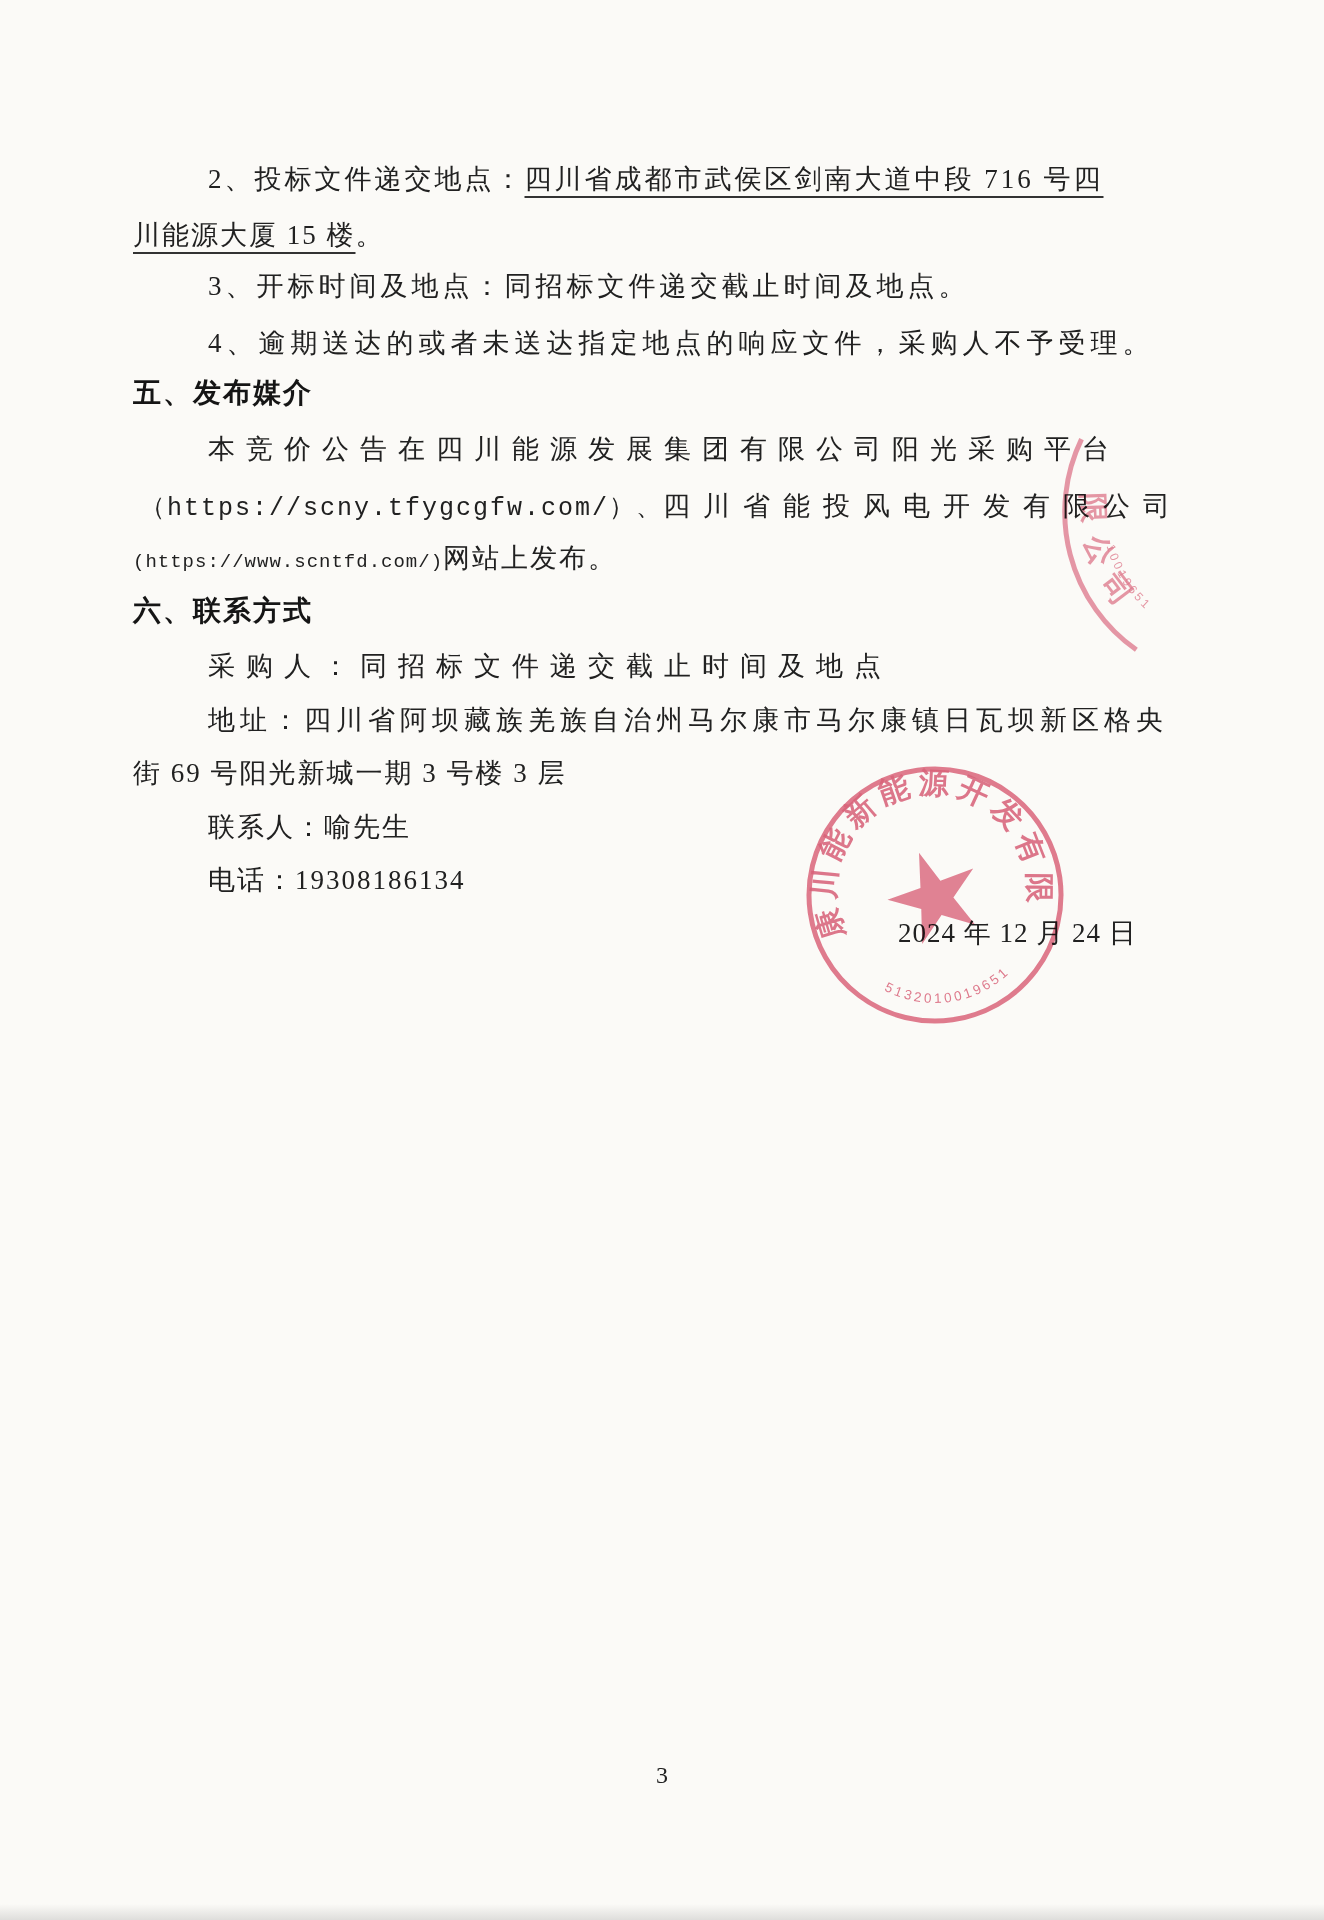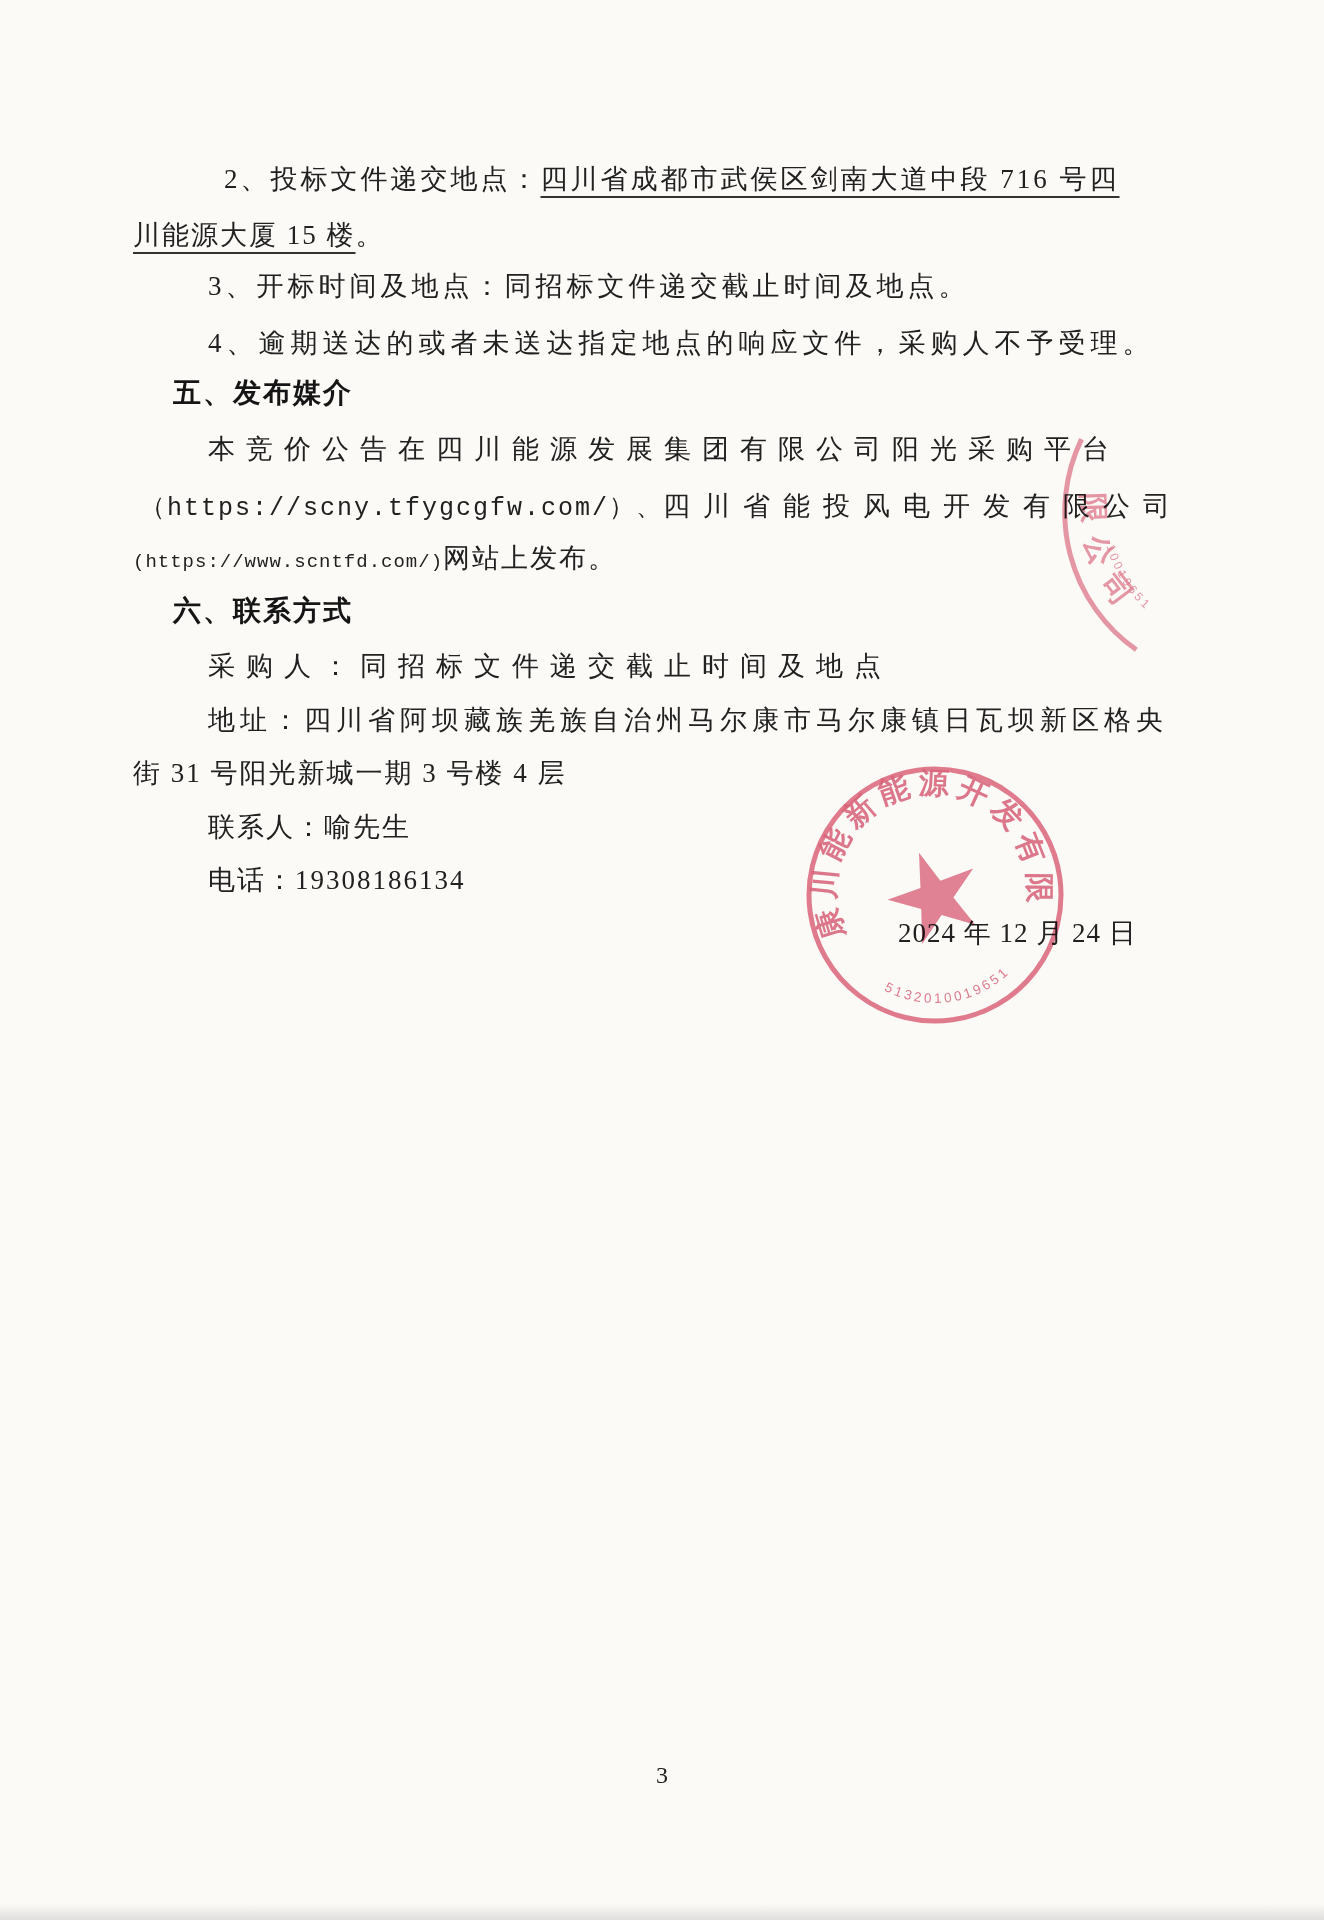--- a/index.html
+++ b/index.html
@@ -10,33 +10,33 @@
   }
   #page{position:absolute;inset:0;}
   .line{
     position:absolute;left:133px;z-index:2;
     font-size:27px;line-height:34px;color:#212121;
     white-space:nowrap;font-family:"Liberation Serif","DejaVu Serif",serif;
   }
   .indent{left:208px;}
   .h{
     font-family:"Liberation Sans","DejaVu Sans",sans-serif;
-    font-weight:700;font-size:28px;letter-spacing:2px;color:#151515;margin-left:40px;
+    font-weight:700;font-size:28px;letter-spacing:2px;color:#151515;
   }
   .u{
     text-decoration:underline;
     text-decoration-thickness:2px;
     text-underline-offset:8px;
     text-decoration-color:#333;
   }
   .mono{font-family:"Liberation Mono","DejaVu Sans Mono",monospace;font-size:25px;letter-spacing:2px;}
   .mono2{font-family:"Liberation Mono","DejaVu Sans Mono",monospace;font-size:19px;letter-spacing:1px;}
   .cjk-wide{letter-spacing:13px;}
   .ls2{letter-spacing:2px;}
-  .ls3{letter-spacing:3px;margin-left:16px;}
+  .ls3{letter-spacing:3px;}
   .ls4{letter-spacing:4px;}
   .ls5{letter-spacing:5px;}
   .ls11{letter-spacing:11px;}
   .date{left:898px;letter-spacing:1px;}
   .pagenum{
     left:0;right:0;text-align:center;font-size:24px;letter-spacing:0;
   }
   .stamp{
     position:absolute;z-index:3;
     mix-blend-mode:multiply;
@@ -69,21 +69,21 @@
   <div class="line indent ls11" style="top:432px">本竞价公告在四川能源发展集团有限公司阳光采购平台</div>
 
   <div class="line" style="top:541px"><span class="mono2">(https://www.scntfd.com/)</span><span class="ls2">网站上发布。</span></div>
 
   <div class="line h" style="top:594px">六、联系方式</div>
 
   <div class="line indent ls11" style="top:649px">采购人：同招标文件递交截止时间及地点</div>
 
   <div class="line indent ls5" style="top:703px">地址：四川省阿坝藏族羌族自治州马尔康市马尔康镇日瓦坝新区格央</div>
 
-  <div class="line ls2" style="top:756px">街 31 号阳光新城一期 3 号楼 4 层</div>
+  <div class="line ls2" style="top:756px">街 69 号阳光新城一期 3 号楼 3 层</div>
 
   <div class="line indent ls2" style="top:810px">联系人：喻先生</div>
 
   <div class="line indent ls2" style="top:863px">电话：19308186134</div>
 
   <div class="line date" style="top:916px">2024 年 12 月 24 日</div>
 
   <svg id="stamp-main" class="stamp" width="280" height="280" viewBox="0 0 280 280" xmlns="http://www.w3.org/2000/svg">
     <defs>
       <path id="sealTopArc" d="M 50.7 177.9 A 97 97 0 1 1 224.7 177.9" fill="none"></path>

